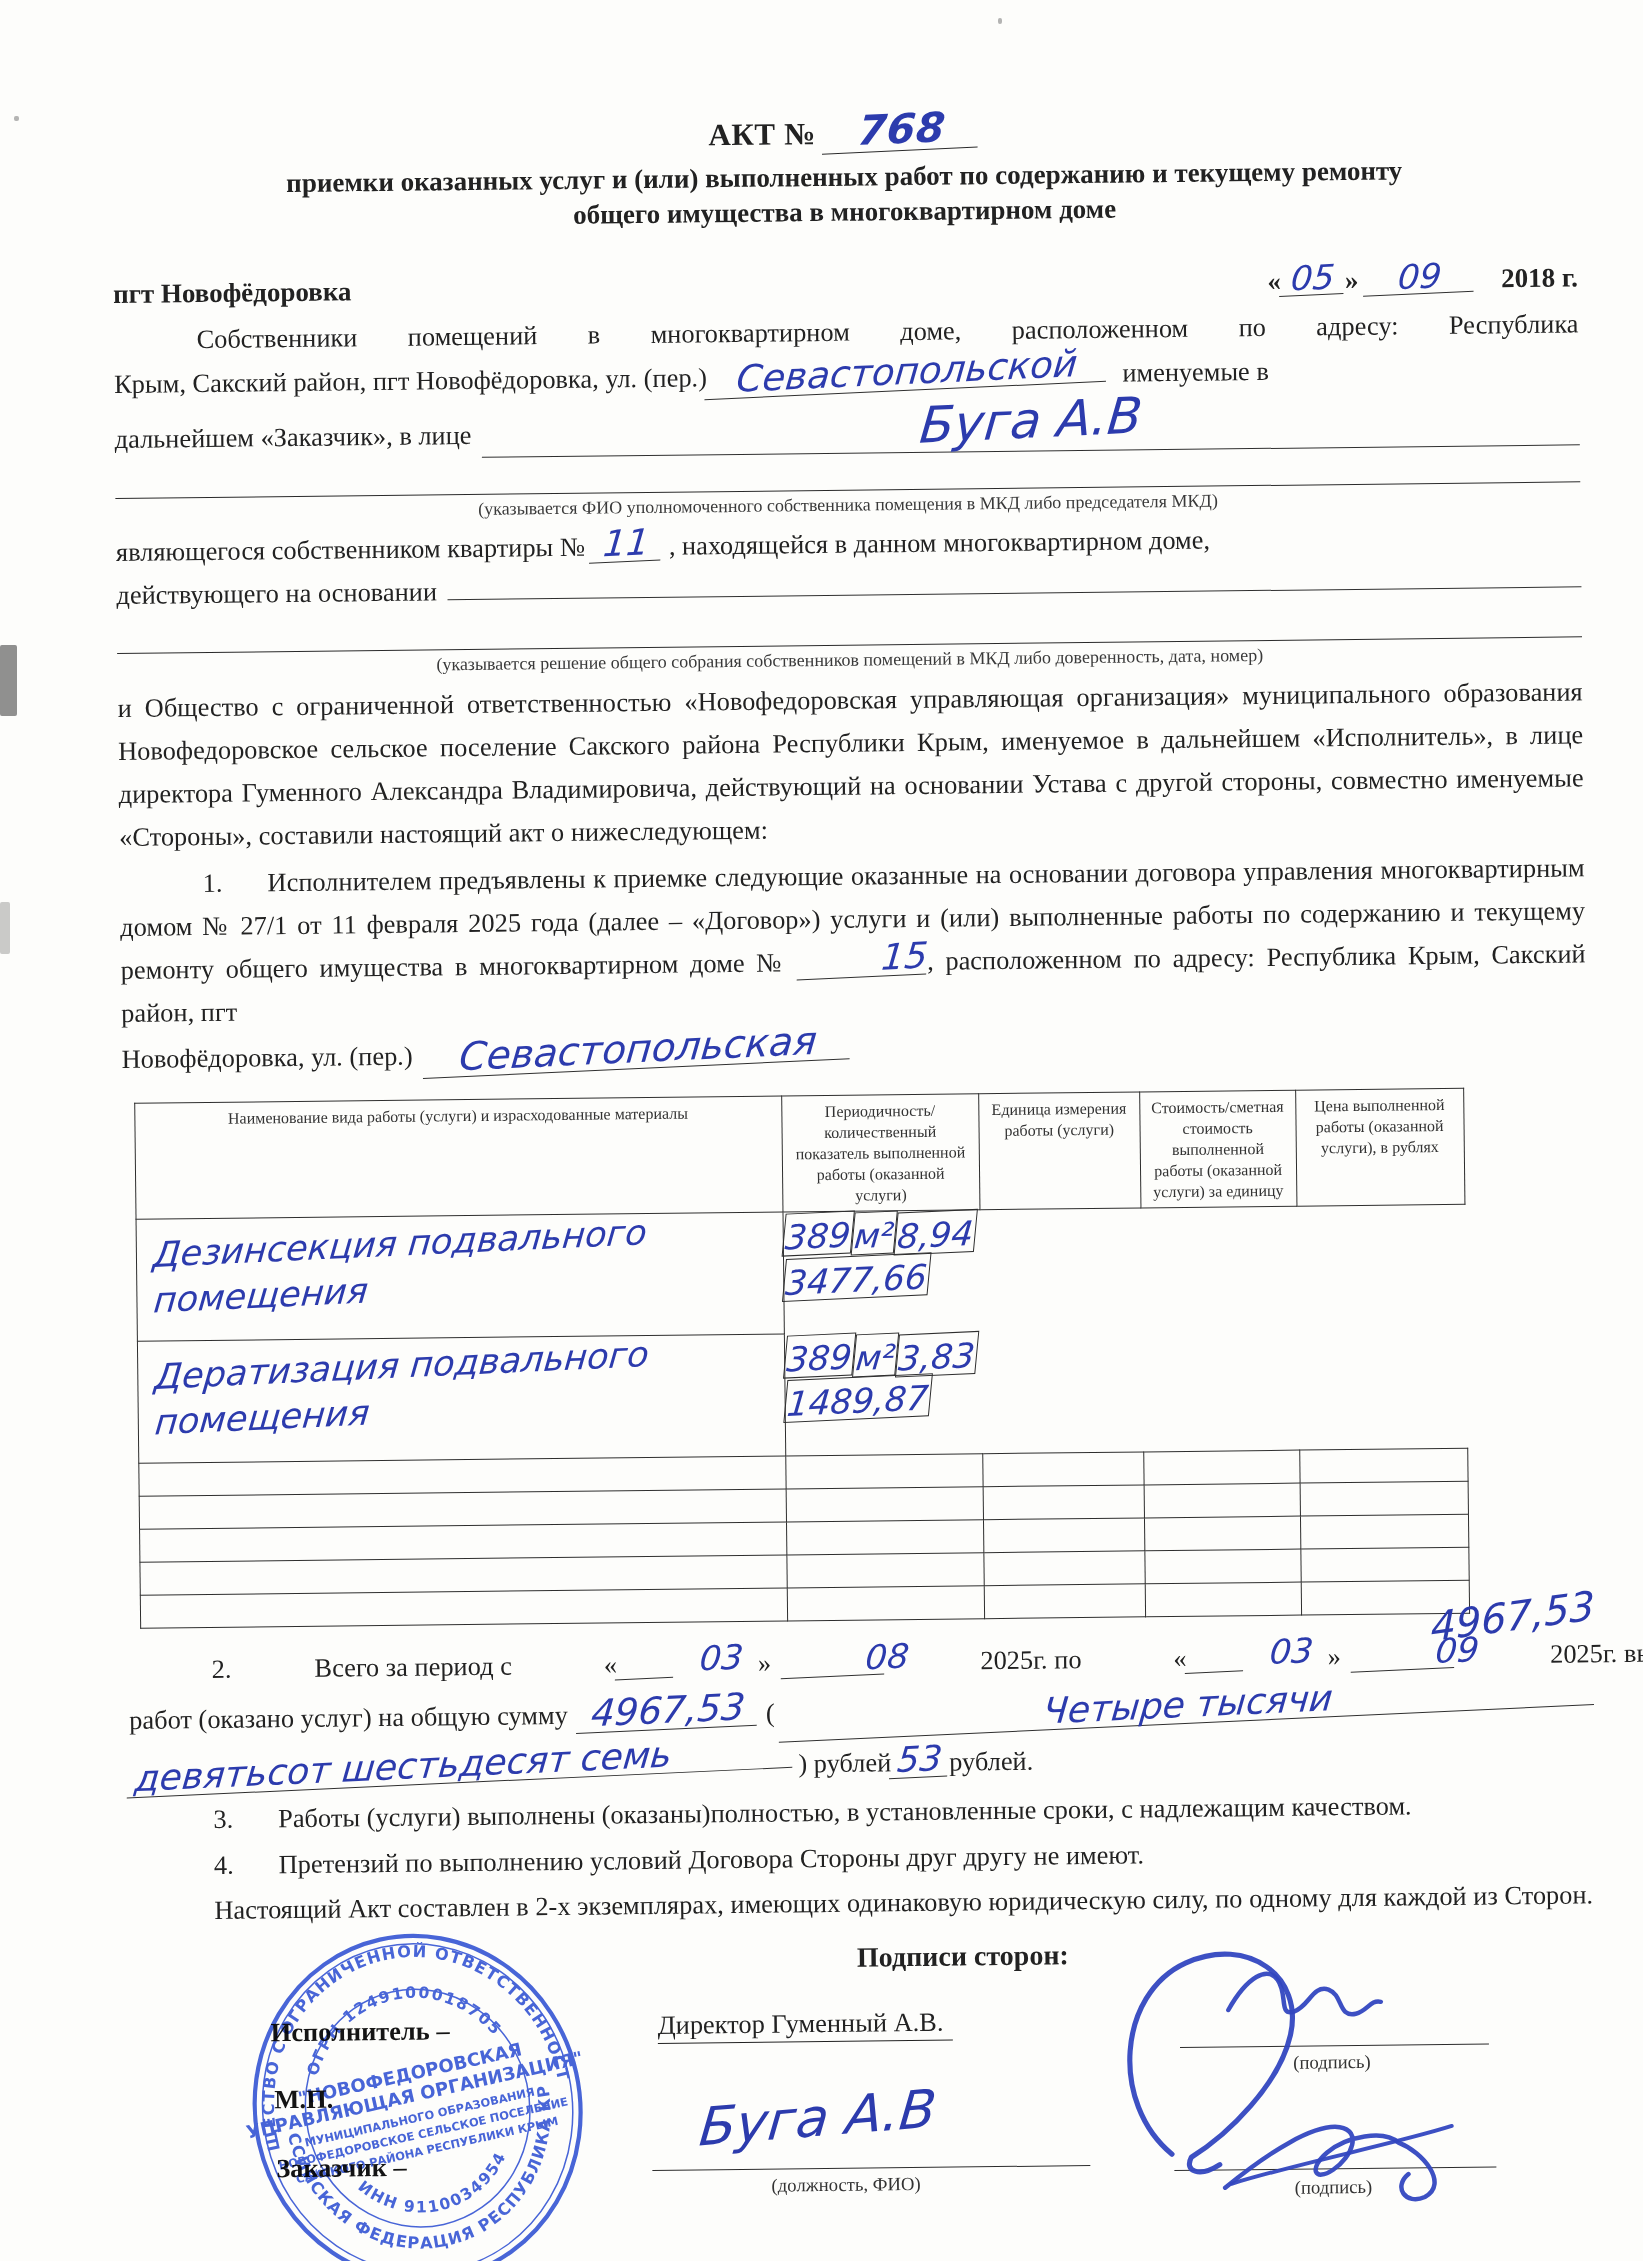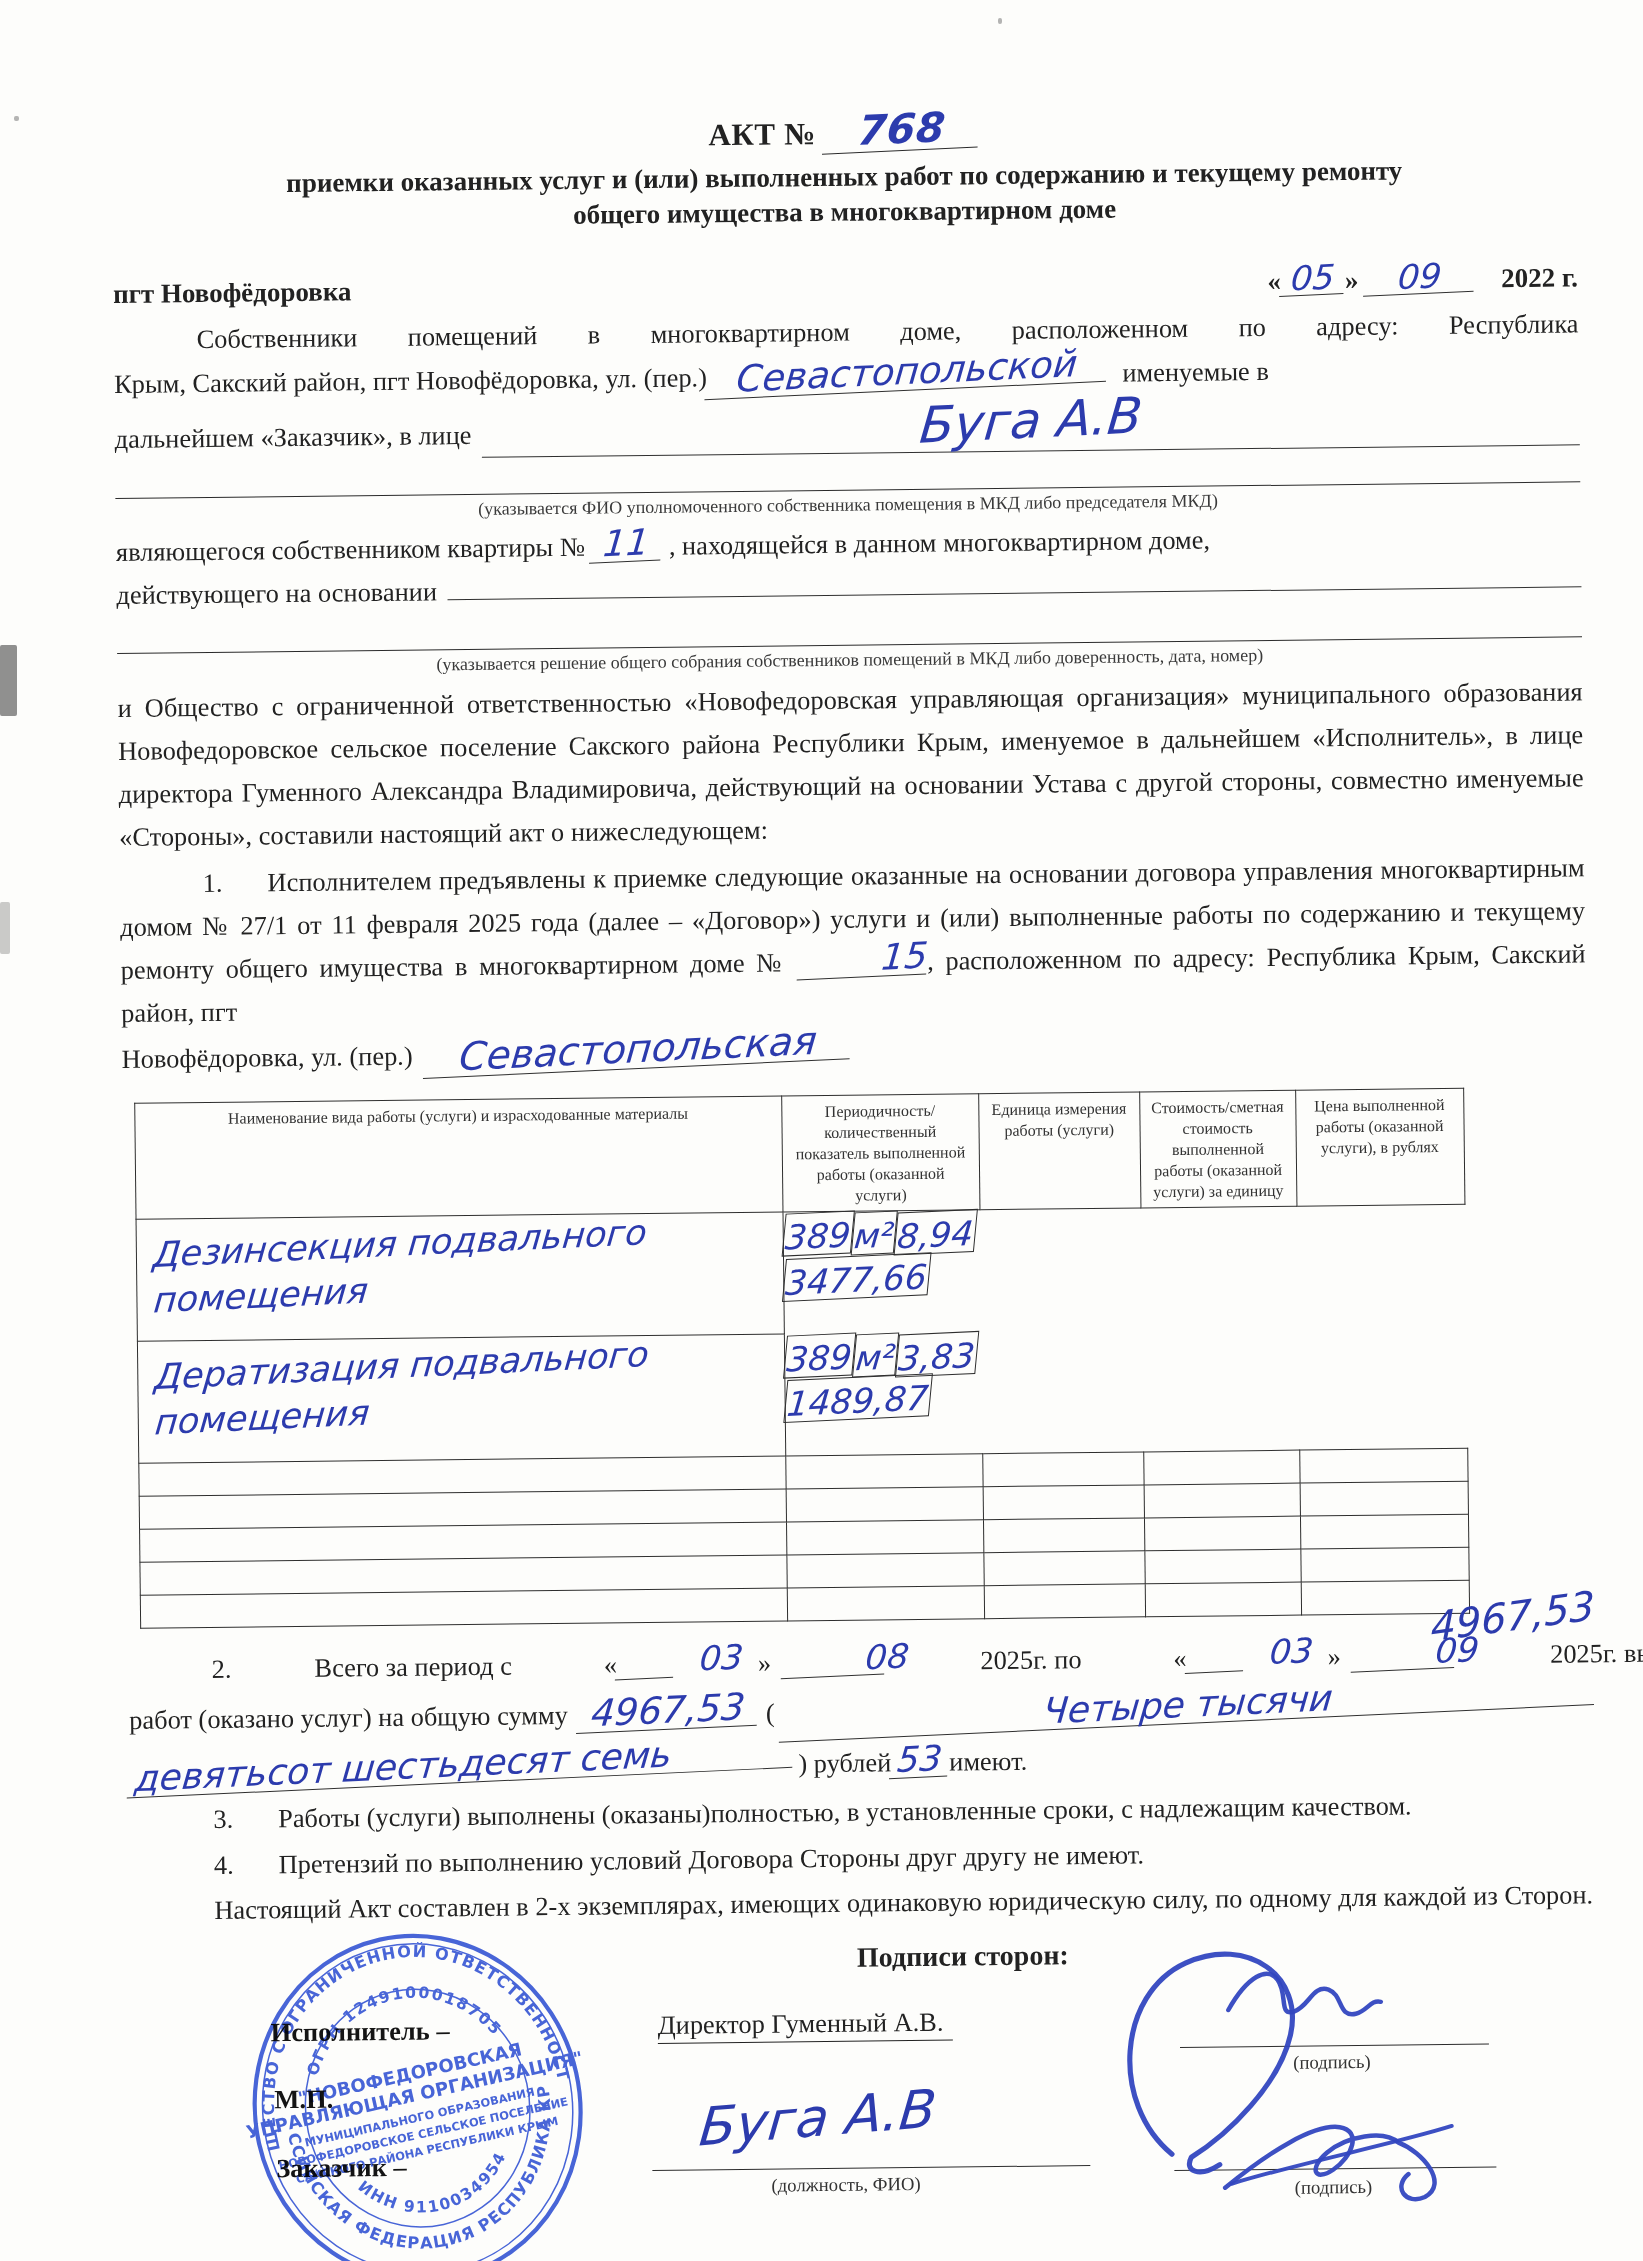--- a/index.html
+++ b/index.html
@@ -77,21 +77,21 @@
         <span class="hw act-no">768</span>
       </div>
       <div class="subtitle">приемки оказанных услуг и (или) выполненных работ по содержанию и текущему ремонту</div>
       <div class="subtitle" style="margin-top:1.3px;">общего имущества в многоквартирном доме</div>
 
       <div class="place-date">
         <span class="b">пгт Новофёдоровка</span>
         <span style="white-space:nowrap;">
           <span class="b">«</span><span class="hw u dt-day">05</span><span class="b">»</span>
           <span class="hw u dt-mon">09</span>
-          <span class="b" style="margin-left:19.3px;">2022 г.</span>
+          <span class="b" style="margin-left:19.3px;">2018 г.</span>
         </span>
       </div>
 
       <div class="line jl ind" style="margin-top:9px;">Собственники помещений в многоквартирном доме, расположенном по адресу: Республика</div>
       <div class="line flexline">
         <span>Крым, Сакский район, пгт Новофёдоровка, ул. (пер.)</span>
         <span class="hw fill" style="font-size:37px;max-width:400px;">Севастопольской</span>
         <span style="margin-left:15.5px;">именуемые в</span>
       </div>
       <div class="line flexline">
@@ -221,21 +221,21 @@
       <div class="line flexline" style="margin-top:6.4px;">
         <span>работ (оказано услуг) на общую сумму</span>
         <span class="hw u" style="font-size:37px;width:180px;margin-left:10.3px;">4967,53</span>
         <span style="margin:0 7.7px;">(</span>
         <span class="hw fill" style="font-size:36px;">Четыре тысячи</span>
       </div>
       <div class="line flexline" style="margin-top:7.7px;">
         <span class="hw u" style="font-size:36px;width:657px;text-align:left;padding-left:6.4px;">девятьсот шестьдесят семь</span>
         <span style="margin-left:5.2px;">) рублей</span>
         <span class="hw u" style="font-size:35px;width:58px;">53</span>
-        <span>имеют.</span>
+        <span>рублей.</span>
       </div>
 
       <p class="para" style="margin-top:6.4px;"><span class="ind-inline" style="display:inline-block;width:83px;"></span><span>3.</span><span class="num-gap"></span><span>Работы (услуги) выполнены (оказаны)полностью, в установленные сроки, с надлежащим качеством.</span></p>
       <p class="para" style="margin-top:2.6px;"><span style="display:inline-block;width:83px;"></span><span>4.</span><span class="num-gap"></span><span>Претензий по выполнению условий Договора Стороны друг другу не имеют.</span></p>
       <p class="para ind" style="margin-top:2.6px;">Настоящий Акт составлен в 2-х экземплярах, имеющих одинаковую юридическую силу, по одному для каждой из Сторон.</p>
 
       <div class="sig-title">Подписи сторон:</div>
 
       <div class="sigsec">
         <span class="abs lab" style="left:138px;top:30px;">Исполнитель –</span>

